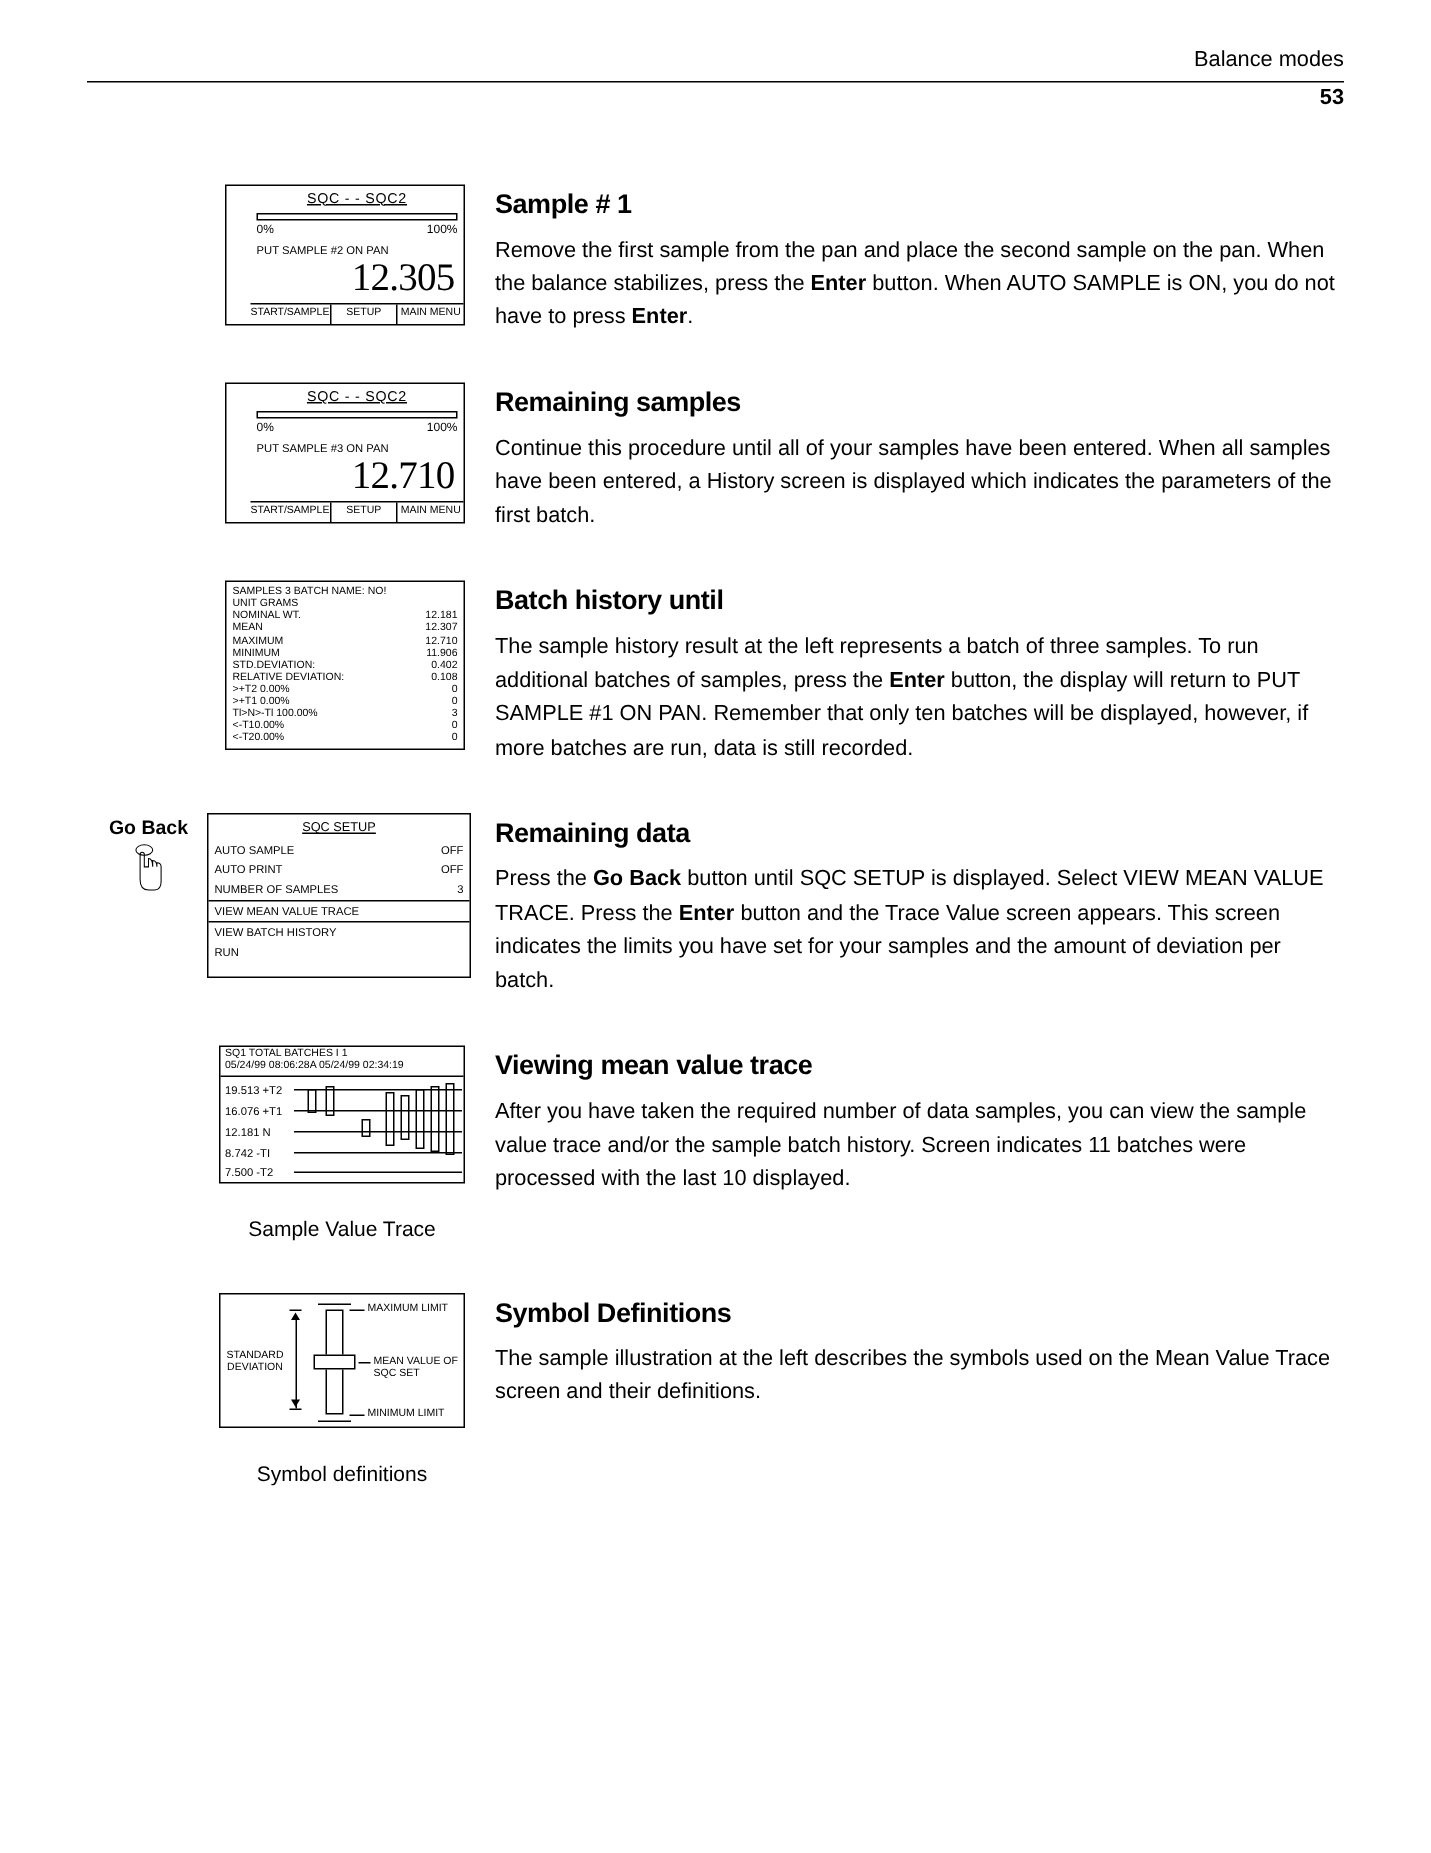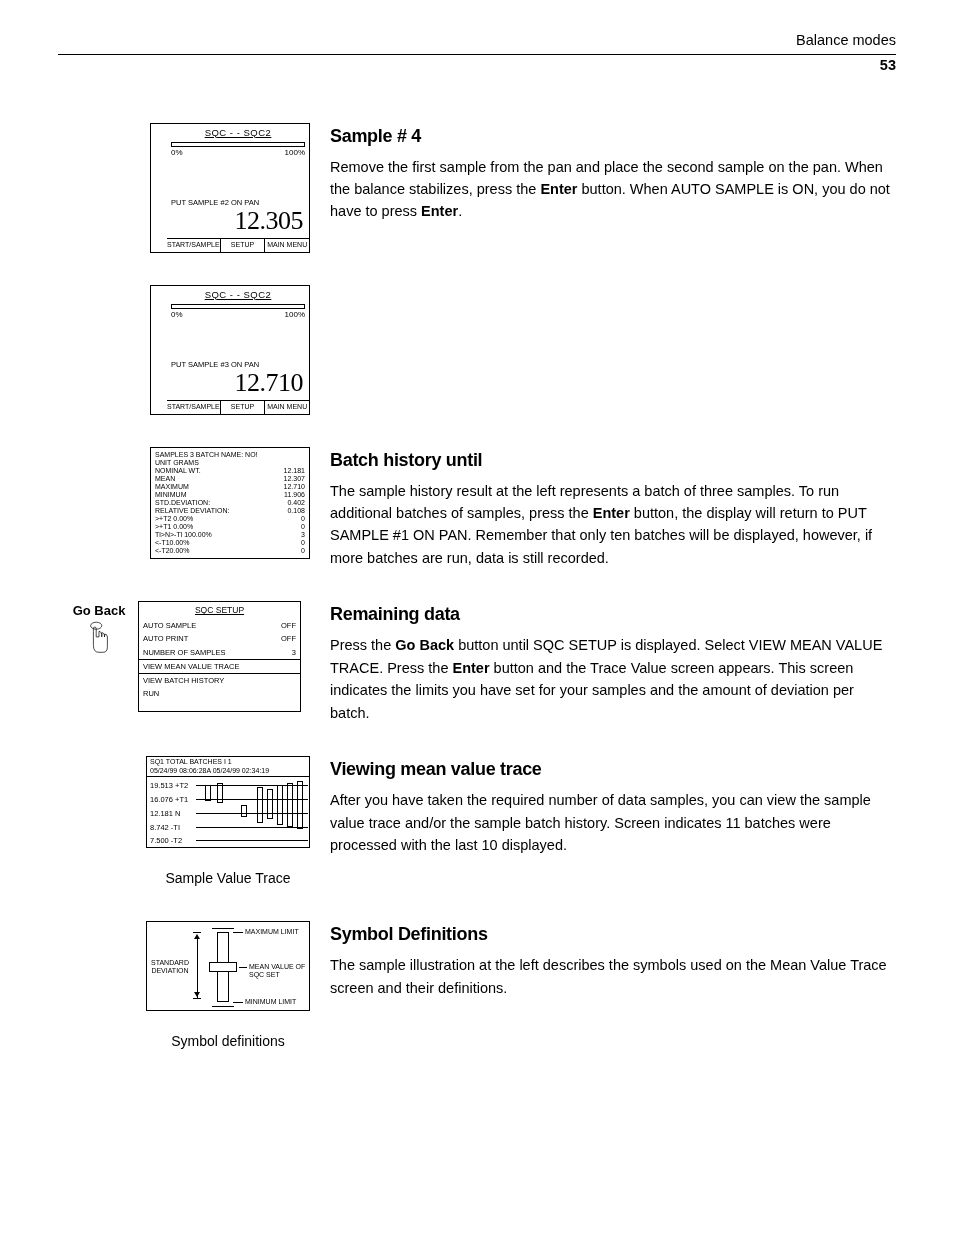--- a/index.html
+++ b/index.html
@@ -36,21 +36,21 @@
     border: 1.5px solid #000;
     width: 160px;
     font-family: Arial, Helvetica, sans-serif;
     font-size: 8px;
     padding: 2px 0 0 16px;
   }
   .lcd-title { text-align: center; text-decoration: underline; font-size: 9.5px; letter-spacing: 0.5px; margin-bottom:2px;}
   .lcd-bar-row { display: flex; align-items: center; padding: 0 4px; gap:3px;}
   .lcd-bar { border: 1px solid #000; height: 5px; flex:1;}
   .lcd-pct { font-size: 8px; }
-  .lcd-msg { font-size: 7.5px; padding: 2px 4px 0 4px; margin-top: 36px;}
+  .lcd-msg { font-size: 7.5px; padding: 2px 4px 0 4px;}
   .lcd-big { font-family: "Times New Roman", serif; font-size: 26px; text-align: right; padding: 0 6px; line-height:1; letter-spacing:-0.5px;}
   .lcd-btns { display:flex; border-top:1px solid #000; margin-top:4px;}
   .lcd-btn { flex:1; text-align:center; font-size:7px; border-right:1px solid #000; padding:1px 0;}
   .lcd-btn:last-child { border-right:none; }
 
   
   .hist {
     border: 1.5px solid #000;
     width: 160px;
     font-size: 7px;
@@ -59,21 +59,21 @@
     font-family: Arial, Helvetica, sans-serif;
   }
   .hist div { display:flex; justify-content:space-between; }
 
   
   .setup-wrap { display:flex; align-items:flex-start; gap:8px;}
   .goback-col { width: 62px; text-align:center; }
   .goback-label { font-weight:bold; font-size:13px; }
   .setup {
     border: 1.5px solid #000;
-    width: 163px;
+    width: 176px;
     font-size: 7.5px;
     font-family: Arial, Helvetica, sans-serif;
   }
   .setup-title { text-align:center; font-size:8.5px; text-decoration:underline; padding:2px 0;}
   .setup-row { display:flex; justify-content:space-between; padding: 1px 4px; }
   .setup-divider { border-top:1px solid #000; border-bottom:1px solid #000; padding:1px 4px;}
   .setup-item { padding: 1px 4px; }
 
   
   .trace {
@@ -131,21 +131,21 @@
       <div class="lcd-msg">PUT SAMPLE #2 ON PAN</div>
       <div class="lcd-big">12.305</div>
       <div class="lcd-btns">
         <div class="lcd-btn">START/SAMPLE</div>
         <div class="lcd-btn">SETUP</div>
         <div class="lcd-btn">MAIN MENU</div>
       </div>
     </div>
   </div>
   <div class="right-col">
-    <h2>Sample # 4</h2>
+    <h2>Sample # 1</h2>
     <p class="para">
       <span>Remove the first sample from the pan and place the second sample on the pan. When the balance stabilizes, press the </span><b>Enter</b><span> button. When AUTO SAMPLE is ON, you do not have to press </span><b>Enter</b><span>.</span>
     </p>
   </div>
 </div>
 
 <div class="row">
   <div class="left-col">
     <div class="lcd">
       <div class="lcd-title">SQC - - SQC2</div>
@@ -158,20 +158,24 @@
         <span class="lcd-pct">100%</span>
       </div>
       <div class="lcd-msg">PUT SAMPLE #3 ON PAN</div>
       <div class="lcd-big">12.710</div>
       <div class="lcd-btns">
         <div class="lcd-btn">START/SAMPLE</div>
         <div class="lcd-btn">SETUP</div>
         <div class="lcd-btn">MAIN MENU</div>
       </div>
     </div>
+  </div>
+  <div class="right-col">
+    <h2>Remaining samples</h2>
+    <p class="para">Continue this procedure until all of your samples have been entered. When all samples have been entered, a History screen is displayed which indicates the parameters of the first batch.</p>
   </div>
 </div>
 
 <div class="row">
   <div class="left-col">
     <div class="hist">
       <div style="display:block">SAMPLES 3 BATCH NAME: NO!</div>
       <div style="display:block">UNIT GRAMS</div>
       <div>
           <span>NOMINAL WT.</span>

